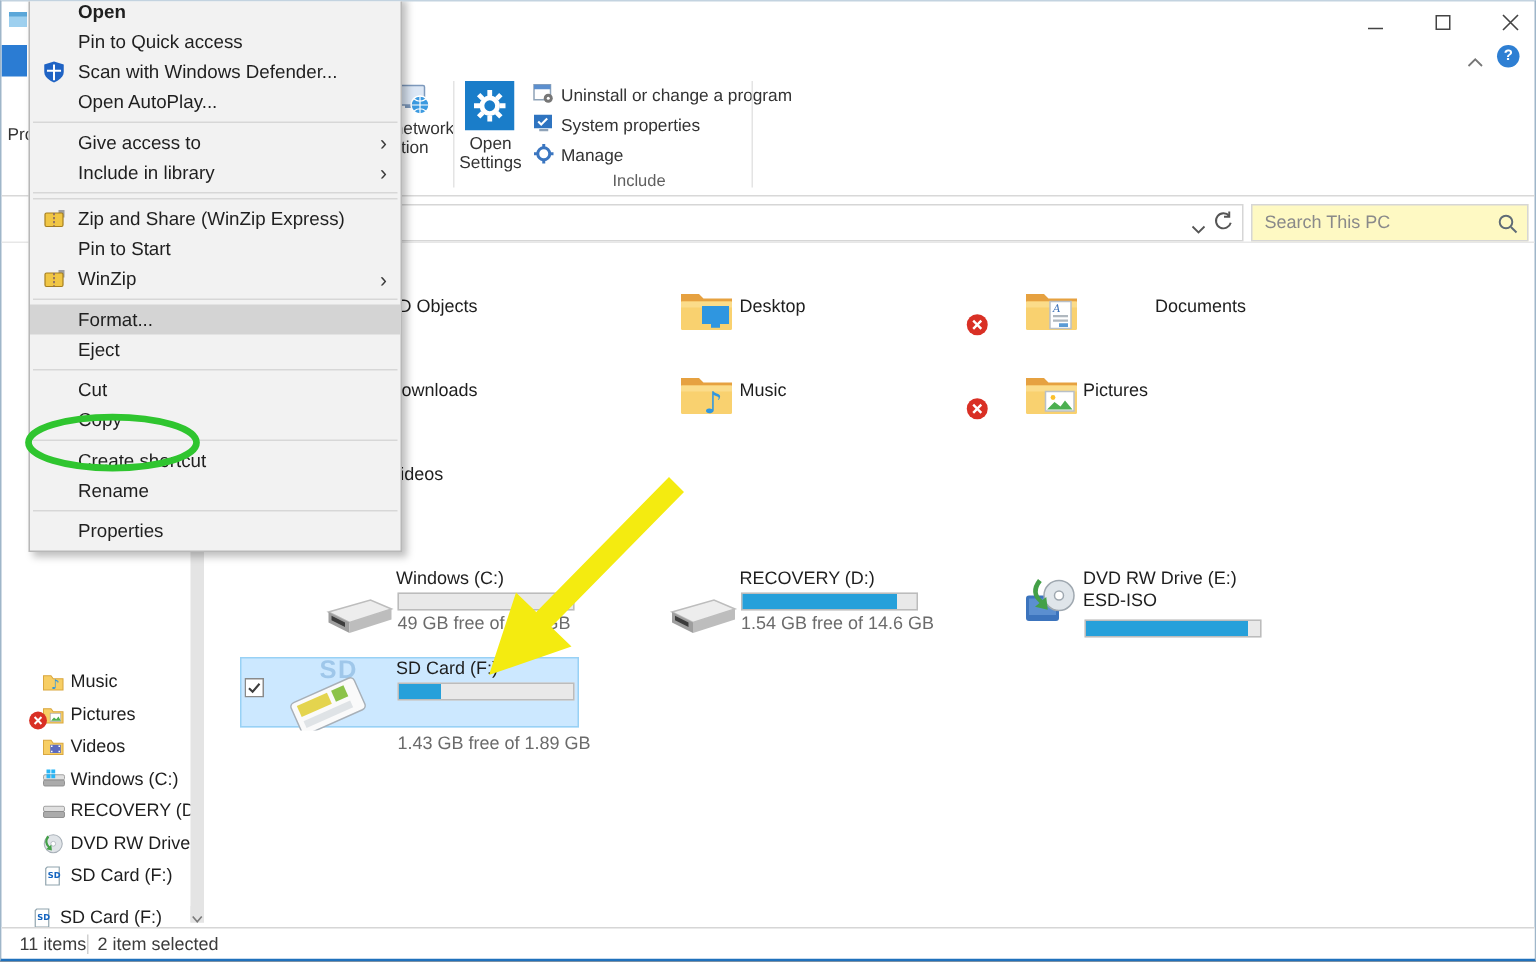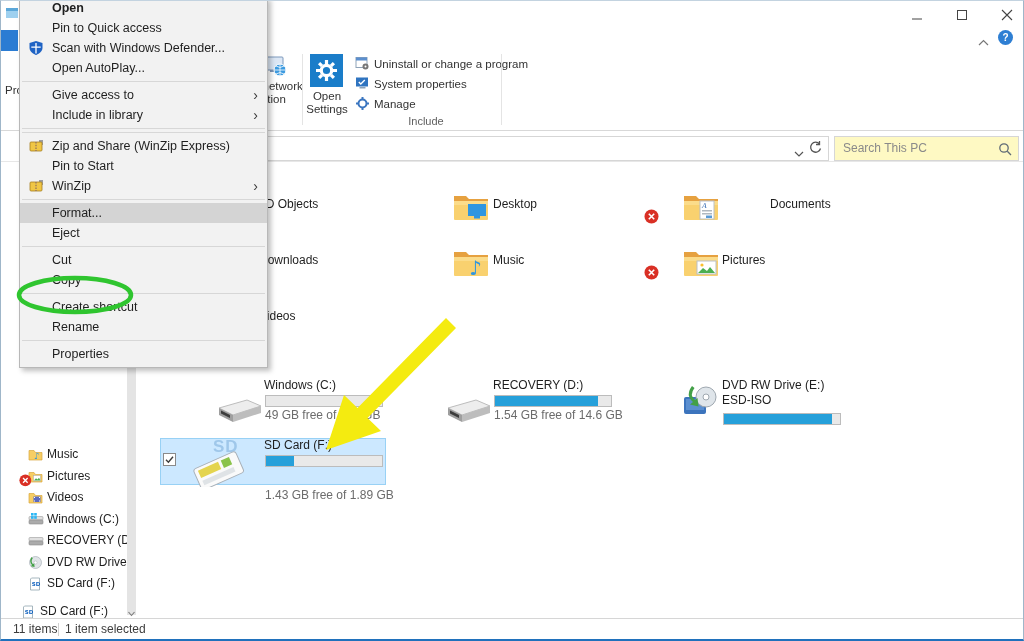--- a/index.html
+++ b/index.html
@@ -364,21 +364,21 @@
         <span class="checkbox"><svg width="13" height="13">
             <rect x="0.5" y="0.5" width="12" height="12" fill="#fff" stroke="#8a8a8a"></rect>
             <path d="M3 6.8 l2.4 2.4 L10 3.8" stroke="#3d3d3d" stroke-width="1.4" fill="none"></path>
           </svg></span>
       </div>
     </div>
 
   <div class="statusbar">
     <span class="abs" style="left:12px;top:3px;">11 items</span>
     <div class="status-sep"></div>
-    <span class="abs" style="left:64px;top:3px;">1 item selected</span>
+    <span class="abs" style="left:64px;top:3px;">2 item selected</span>
   </div>
 
   <div class="context-menu">
       <div class="menu-item bold"><span>Open</span></div>
       <div class="menu-item"><span>Pin to Quick access</span></div>
       <div class="menu-item"><span class="menu-icon"><svg width="16" height="16">
             <path d="M8 1 L14.5 3 V8 C14.5 12.5 8 15 8 15 C8 15 1.5 12.5 1.5 8 V3 Z" fill="#1f63c4"></path>
             <path d="M8 3 V13.5 M3.3 7.2 H12.7" stroke="#fff" stroke-width="1.3"></path>
           </svg></span><span>Scan with Windows Defender...</span></div>
       <div class="menu-item"><span>Open AutoPlay...</span></div>

